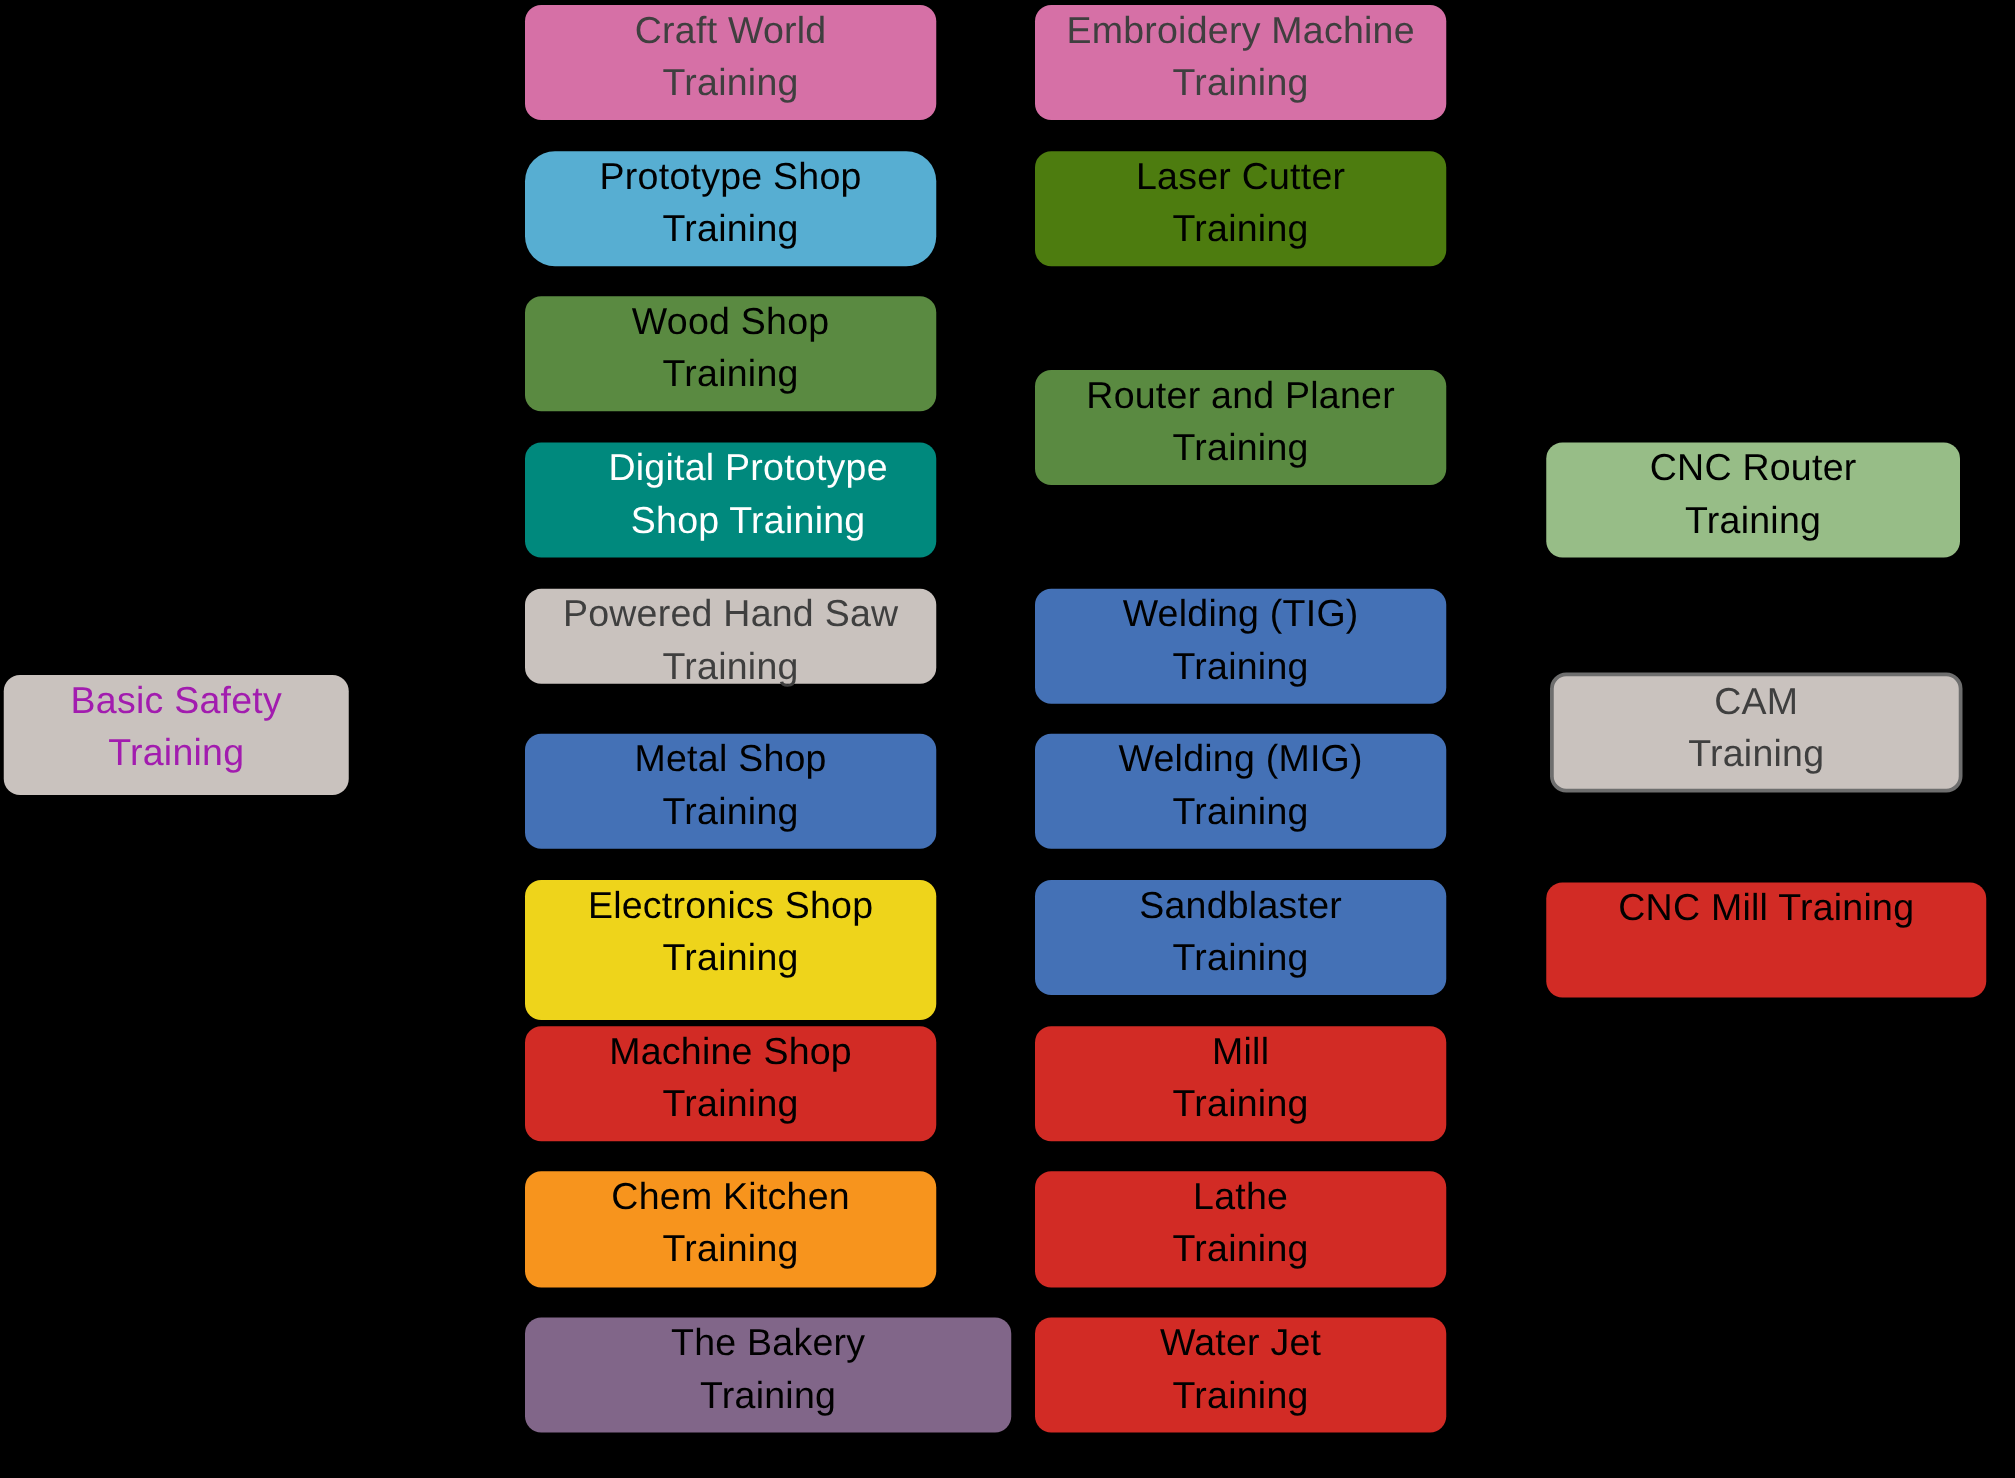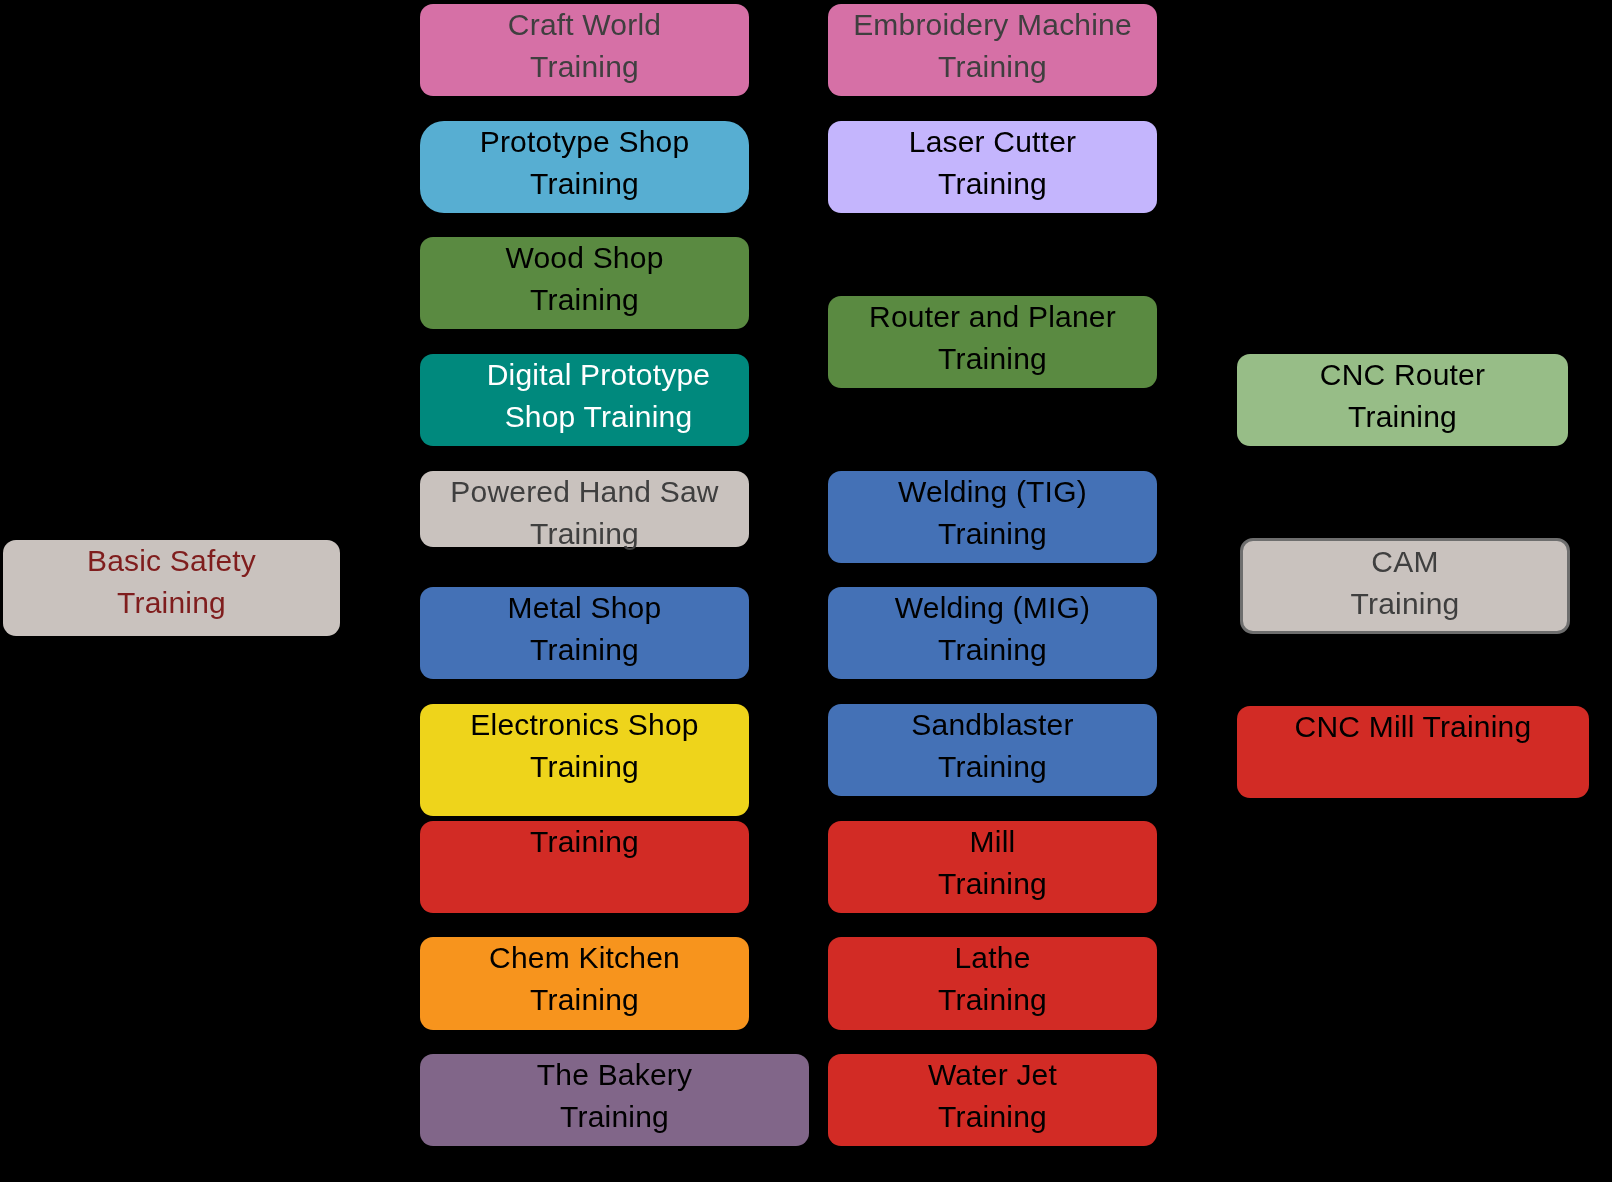--- a/index.html
+++ b/index.html
@@ -30,21 +30,21 @@
   }
   .node span {
     display: block;
     white-space: nowrap;
   }
 </style>
 </head>
 <body>
 
 <div id="canvas" style="background: rgb(0, 0, 0); width: 1612px; height: 1182px;">
-    <div class="node" style="left: 3px; top: 540px; width: 337px; height: 96px; background: rgb(201, 194, 190); color: #7f1d1d;">
+    <div class="node" style="left: 3px; top: 540px; width: 276px; height: 96px; background: rgb(201, 194, 190); color: #a21caf;">
       <span>Basic Safety</span>
       <span>Training</span>
     </div>
     <div class="node" style="left: 420px; top: 4px; width: 329px; height: 92px; background: rgb(214, 112, 166); color: rgb(63, 63, 63);">
       <span>Craft World</span>
       <span>Training</span>
     </div>
     <div class="node" style="left: 420px; top: 121px; width: 329px; height: 92px; background: rgb(87, 174, 210); color: rgb(0, 0, 0); border-radius: 24px;">
       <span>Prototype Shop</span>
       <span>Training</span>
@@ -63,35 +63,36 @@
     </div>
     <div class="node" style="left: 420px; top: 587px; width: 329px; height: 92px; background: rgb(68, 113, 182); color: rgb(0, 0, 0);">
       <span>Metal Shop</span>
       <span>Training</span>
     </div>
     <div class="node" style="left: 420px; top: 704px; width: 329px; height: 112px; background: rgb(238, 212, 27); color: rgb(0, 0, 0);">
       <span>Electronics Shop</span>
       <span>Training</span>
     </div>
     <div class="node" style="left: 420px; top: 821px; width: 329px; height: 92px; background: rgb(210, 43, 37); color: rgb(0, 0, 0);">
+      <span>Machine Shop</span>
       <span>Training</span>
     </div>
     <div class="node" style="left: 420px; top: 937px; width: 329px; height: 93px; background: rgb(247, 148, 29); color: rgb(0, 0, 0);">
       <span>Chem Kitchen</span>
       <span>Training</span>
     </div>
     <div class="node" style="left: 420px; top: 1054px; width: 389px; height: 92px; background: rgb(129, 102, 137); color: rgb(0, 0, 0);">
       <span>The Bakery</span>
       <span>Training</span>
     </div>
     <div class="node" style="left: 828px; top: 4px; width: 329px; height: 92px; background: rgb(214, 112, 166); color: rgb(63, 63, 63);">
       <span>Embroidery Machine</span>
       <span>Training</span>
     </div>
-    <div class="node" style="left: 828px; top: 121px; width: 329px; height: 92px; background: #c4b5fd; color: rgb(0, 0, 0);">
+    <div class="node" style="left: 828px; top: 121px; width: 329px; height: 92px; background: #4d7c0f; color: rgb(0, 0, 0);">
       <span>Laser Cutter</span>
       <span>Training</span>
     </div>
     <div class="node" style="left: 828px; top: 296px; width: 329px; height: 92px; background: rgb(90, 138, 65); color: rgb(0, 0, 0);">
       <span>Router and Planer</span>
       <span>Training</span>
     </div>
     <div class="node" style="left: 828px; top: 471px; width: 329px; height: 92px; background: rgb(68, 113, 182); color: rgb(0, 0, 0);">
       <span>Welding (TIG)</span>
       <span>Training</span>

